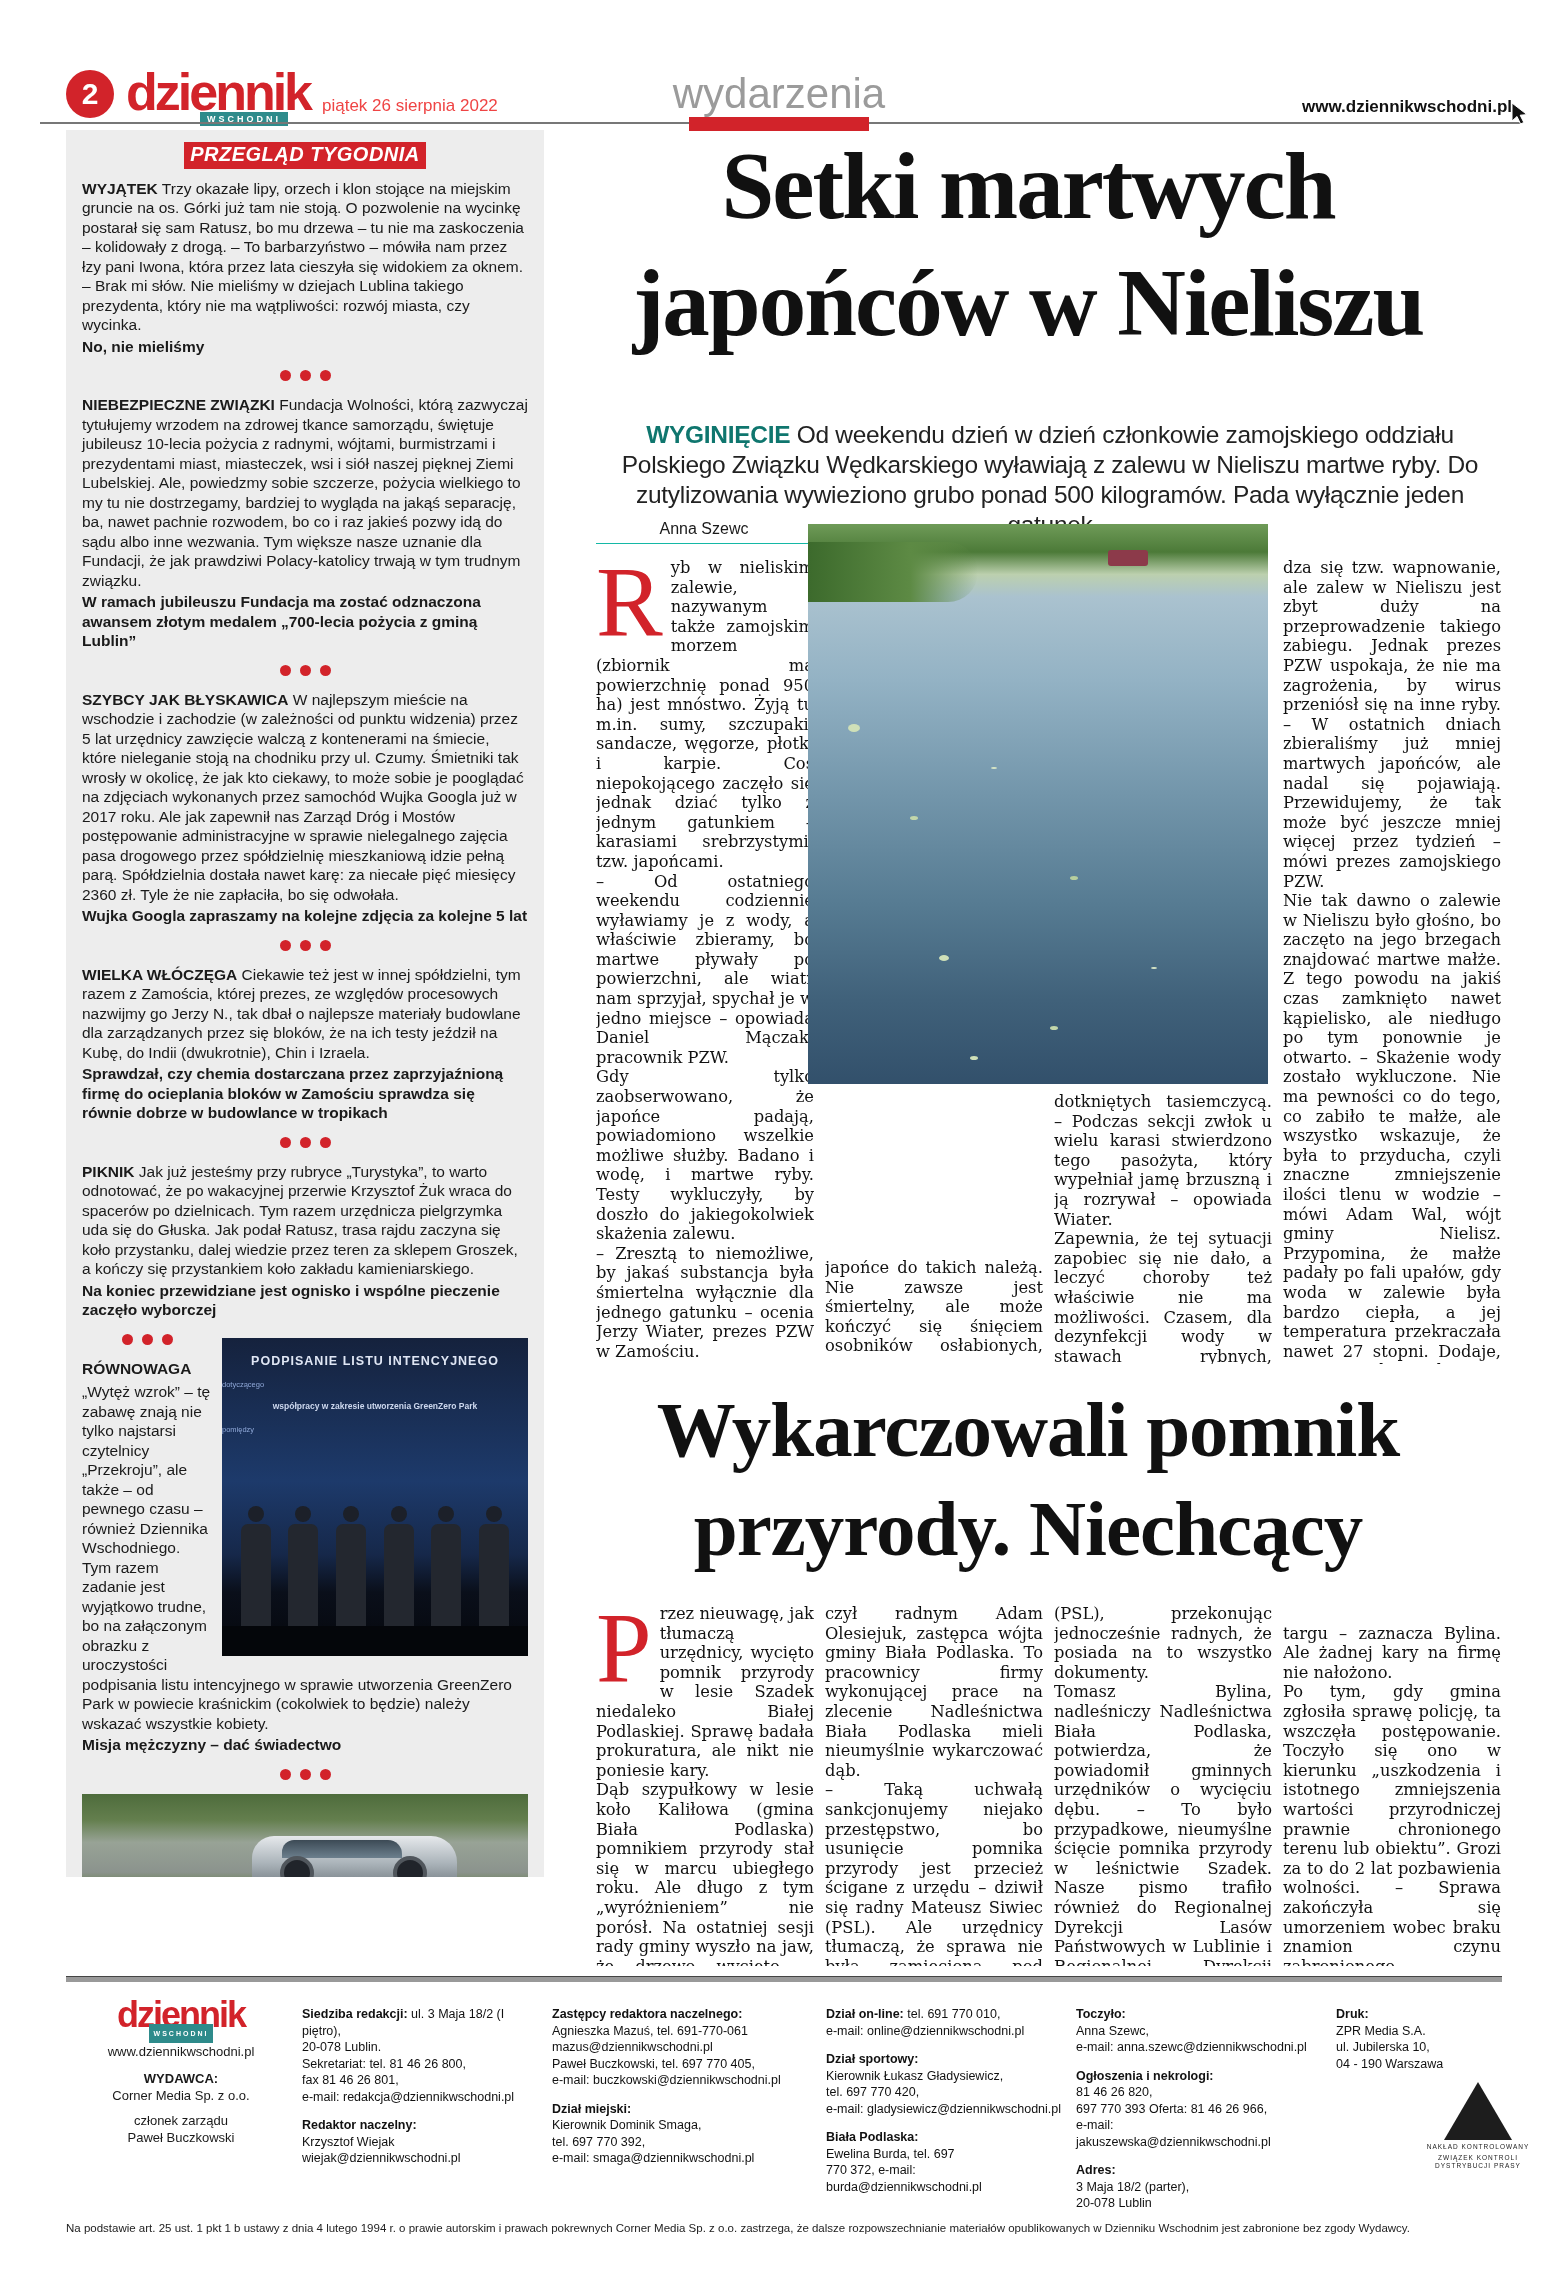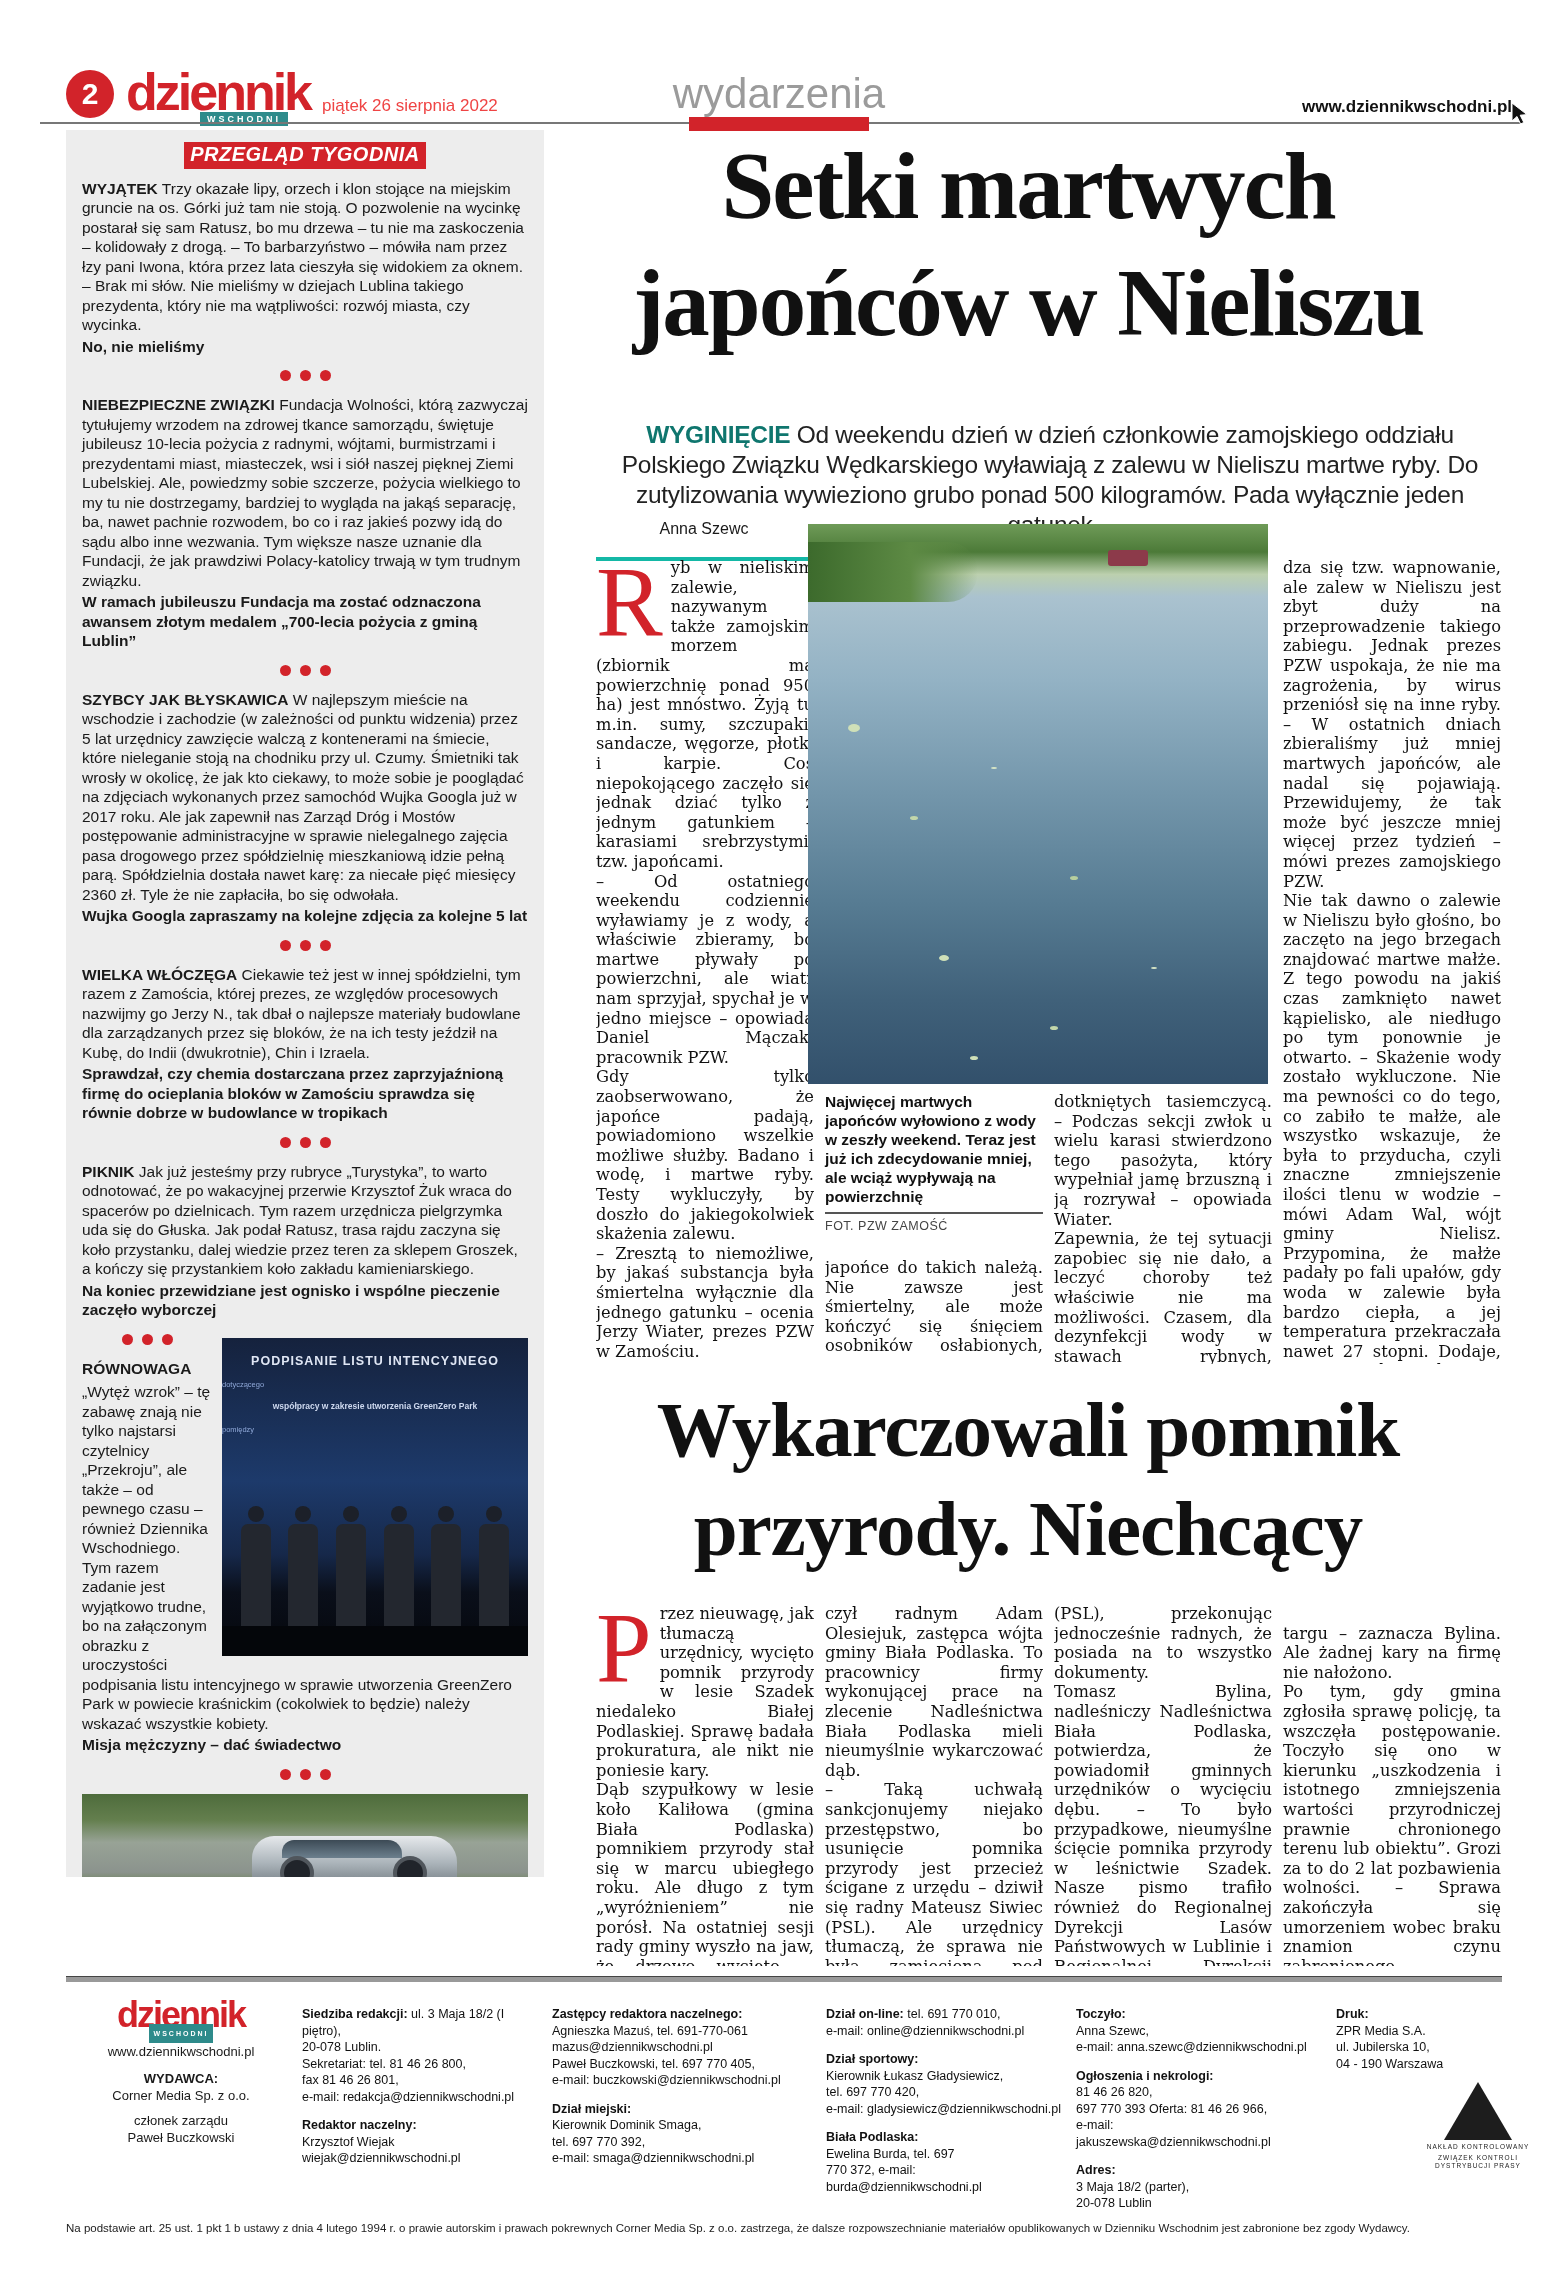--- a/index.html
+++ b/index.html
@@ -47,21 +47,21 @@
        background:linear-gradient(180deg,#3c4a55,#6c7f8d);border-radius:12px 14px 0 0;}
   .wheel{position:absolute;bottom:-8px;width:26px;height:26px;border-radius:50%;background:#20242a;border:4px solid #50565c;}
   
   .h1{position:absolute;left:552px;top:128px;width:952px;text-align:center;
       font-family:"Liberation Serif",serif;font-weight:bold;font-size:95px;line-height:117px;
       letter-spacing:-2px;color:#111;}
   .lead{position:absolute;left:596px;top:420px;width:908px;text-align:center;font-size:24.5px;
         line-height:30px;color:#222;letter-spacing:-0.3px;}
   .kicker{color:#0f766e;font-weight:bold;margin-top:47px;}
   .byline{position:absolute;left:596px;top:520px;width:216px;font-size:16px;text-align:center;
-          border-bottom:4px solid #14b8a6;padding-bottom:19px;}
+          border-bottom:1px solid #14b8a6;padding-bottom:5px;}
   .colx{position:absolute;width:218px;font-family:"DejaVu Serif",serif;font-size:16.3px;line-height:19.6px;
         text-align:justify;white-space:pre-line;overflow:hidden;color:#111;}
   .c1{left:596px;top:558px;height:800px;}
   .c2b{left:825px;top:1258px;height:100px;}
   .c3{left:1054px;top:1092px;height:272px;}
   .c4{left:1283px;top:558px;height:806px;}
   .dropcap{float:left;color:#d2232a;font-family:"Liberation Serif",serif;font-size:100px;line-height:80px;
            padding:4px 8px 0 0;font-weight:normal;}
   .mainphoto{position:absolute;left:808px;top:524px;width:460px;height:560px;overflow:hidden;
      background:linear-gradient(180deg,#6f9b58 0%,#4c7a38 5%,#bcd0ae 9%,#aac2cf 13%,#93b2c4 28%,
@@ -214,24 +214,20 @@
 Gdy tylko zaobserwowano, że japońce padają, powiadomiono wszelkie możliwe służby. Badano i wodę, i martwe ryby. Testy wykluczyły, by doszło do jakiegokolwiek skażenia zalewu.
 – Zresztą to niemożliwe, by jakaś substancja była śmiertelna wyłącznie dla jednego gatunku – ocenia Jerzy Wiater, prezes PZW w Zamościu.
 Sprawę konsultowano więc ze specjalistami z kilku ośrodków w kraju. I jest wstępna diagnoza. Karasie dopadł najprawdopodobniej wirus KHV, atakujący ryby karpiowate, a</span></div>
 
   <div class="mainphoto">
     <div class="reeds"></div>
     <div class="roof"></div>
     <div class="algae"></div>
   </div>
 
-  <div class="caption">
-    <span>Najwięcej martwych japońców wyłowiono z wody w zeszły weekend. Teraz jest już ich zdecydowanie mniej, ale wciąż wypływają na powierzchnię</span>
-    <div class="credit">FOT. PZW ZAMOŚĆ</div>
-  </div>
 
   <div class="colx c2b">japońce do takich należą. Nie zawsze jest śmiertelny, ale może kończyć się śnięciem osobników osłabionych, np.</div>
   <div class="colx c3">dotkniętych tasiemczycą. – Podczas sekcji zwłok u wielu karasi stwierdzono tego pasożyta, który wypełniał jamę brzuszną i ją rozrywał – opowiada Wiater.
 Zapewnia, że tej sytuacji zapobiec się nie dało, a leczyć choroby też właściwie nie ma możliwości. Czasem, dla dezynfekcji wody w stawach rybnych, przeprowa-</div>
   <div class="colx c4">dza się tzw. wapnowanie, ale zalew w Nieliszu jest zbyt duży na przeprowadzenie takiego zabiegu. Jednak prezes PZW uspokaja, że nie ma zagrożenia, by wirus przeniósł się na inne ryby. – W ostatnich dniach zbieraliśmy już mniej martwych japońców, ale nadal się pojawiają. Przewidujemy, że tak może być jeszcze mniej więcej przez tydzień – mówi prezes zamojskiego PZW.
 Nie tak dawno o zalewie w Nieliszu było głośno, bo zaczęto na jego brzegach znajdować martwe małże. Z tego powodu na jakiś czas zamknięto nawet kąpielisko, ale niedługo po tym ponownie je otwarto. – Skażenie wody zostało wykluczone. Nie ma pewności co do tego, co zabiło te małże, ale wszystko wskazuje, że była to przyducha, czyli znaczne zmniejszenie ilości tlenu w wodzie – mówi Adam Wal, wójt gminy Nielisz. Przypomina, że małże padały po fali upałów, gdy woda w zalewie była bardzo ciepła, a jej temperatura przekraczała nawet 27 stopni. Dodaje, że z wody wyławiano wówczas tylko duże osobniki. – Małe przetrwały, a więc na szczęście nie wyginęła cała populacja – podkreśla samorządowiec.</div>
 
   <div class="h2">Wykarczowali pomnik przyrody. Niechcący</div>
   <div class="colx a2c c1b"><span class="dropcap">P</span><span>rzez nieuwagę, jak tłumaczą urzędnicy, wycięto pomnik przyrody w lesie Szadek niedaleko Białej Podlaskiej. Sprawę badała prokuratura, ale nikt nie poniesie kary.
 Dąb szypułkowy w lesie koło Kaliłowa (gmina Biała Podlaska) pomnikiem przyrody stał się w marcu ubiegłego roku. Ale długo z tym „wyróżnieniem” nie porósł. Na ostatniej sesji rady gminy wyszło na jaw, że drzewo wycięto. – Podczas gospodarki leśnej na terenie lasów państwowych Szadek przez przypadek drzewo zostało wycięte. Dlatego musimy zdjąć je z ewidencji – tłuma-</span></div>

